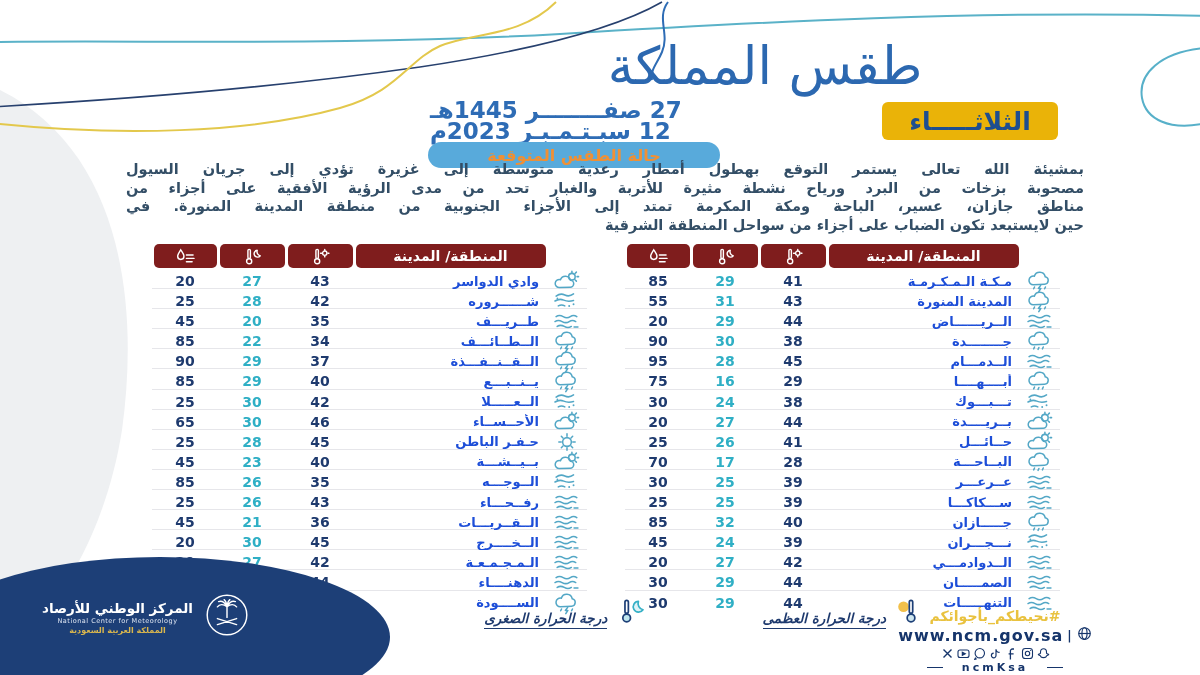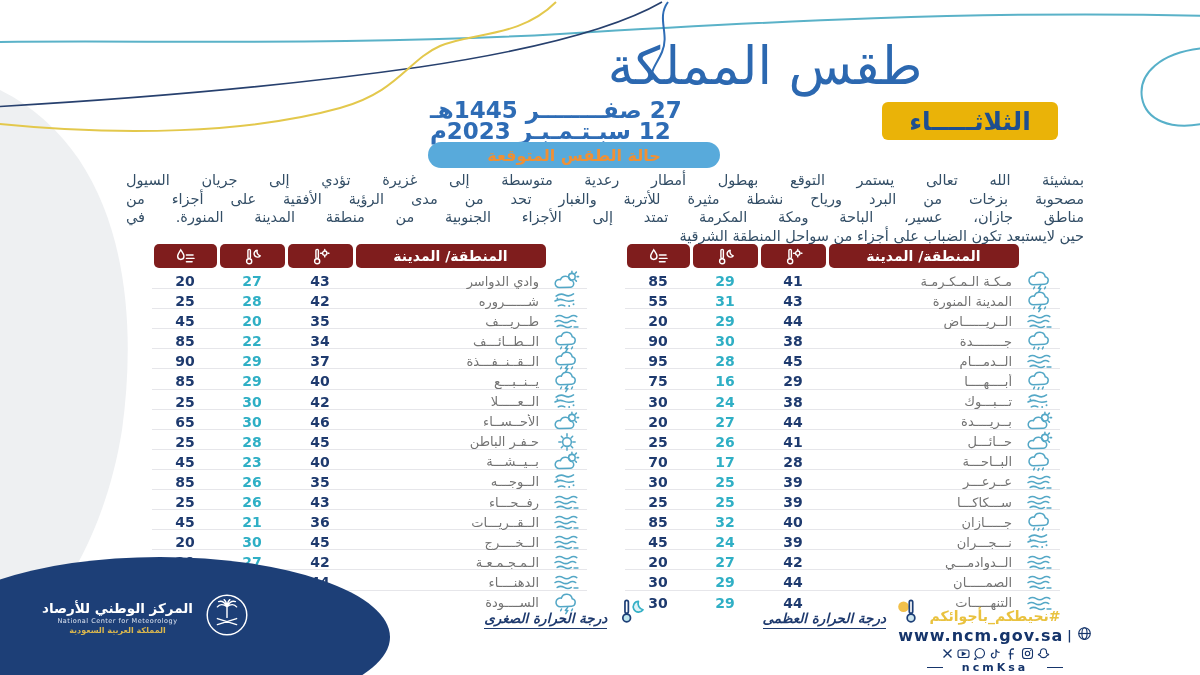--- a/index.html
+++ b/index.html
@@ -24,22 +24,22 @@
   .dates{position:absolute;left:430px;top:100px;width:438px;z-index:2;text-align:left;color:#2e6cb5;font-weight:700;}
   .dates div{font-size:23px;line-height:21px;direction:rtl;}
   
   .banner{
     position:absolute;left:428px;top:142px;width:292px;height:26px;z-index:2;
     background:#58aadb;border-radius:14px;color:#ef9035;font-weight:700;font-size:16px;
     display:flex;align-items:center;justify-content:center;
   }
   
   .forecast{
-    position:absolute;left:126px;top:171px;width:958px;z-index:2;
-    color:#334e66;font-weight:400;font-size:14.5px;line-height:18.5px;direction:rtl;
+    position:absolute;left:126px;top:160px;width:958px;z-index:2;
+    color:#334e66;font-weight:700;font-size:14.5px;line-height:18.5px;direction:rtl;
   }
   .forecast .jline{text-align:justify;text-align-last:justify;}
   .forecast .jline.last{text-align-last:right;}
 
   
   .wtable{position:absolute;top:244px;width:435px;z-index:2;direction:rtl;}
   .wtable.right-table{left:625px;}
   .wtable.left-table{left:152px;}
   .thead{display:grid;grid-template-columns:40px 193px 68px 68px 66px;height:24px;}
   .th{
@@ -50,21 +50,21 @@
   .th.empty{background:transparent;}
   .th svg{display:block;}
   .rows{margin-top:1px;background:#ffffff;}
   .trow{
     display:grid;grid-template-columns:40px 193px 68px 68px 66px;height:19.1px;
     align-items:center;border-bottom:1px solid #e6e6ea;background:#ffffff;
   }
   .trow:last-child{border-bottom:none;}
   .wicon{display:flex;align-items:center;justify-content:center;}
   .wicon svg{display:block;}
-  .city{font-size:13px;font-weight:400;color:#737373;padding-right:8px;white-space:nowrap;overflow:hidden;}
+  .city{font-size:13px;font-weight:700;color:#1d4ed8;padding-right:8px;white-space:nowrap;overflow:hidden;}
   .tmax,.tmin,.hum{text-align:center;font-size:14px;font-weight:700;}
   .tmax{color:#1e3a6e;}
   .tmin{color:#2fafc5;}
   .hum{color:#1e3a6e;}
 
   
   .legend{
     position:absolute;left:262px;top:597px;width:665px;z-index:2;
     display:flex;direction:rtl;justify-content:space-between;align-items:center;
   }

